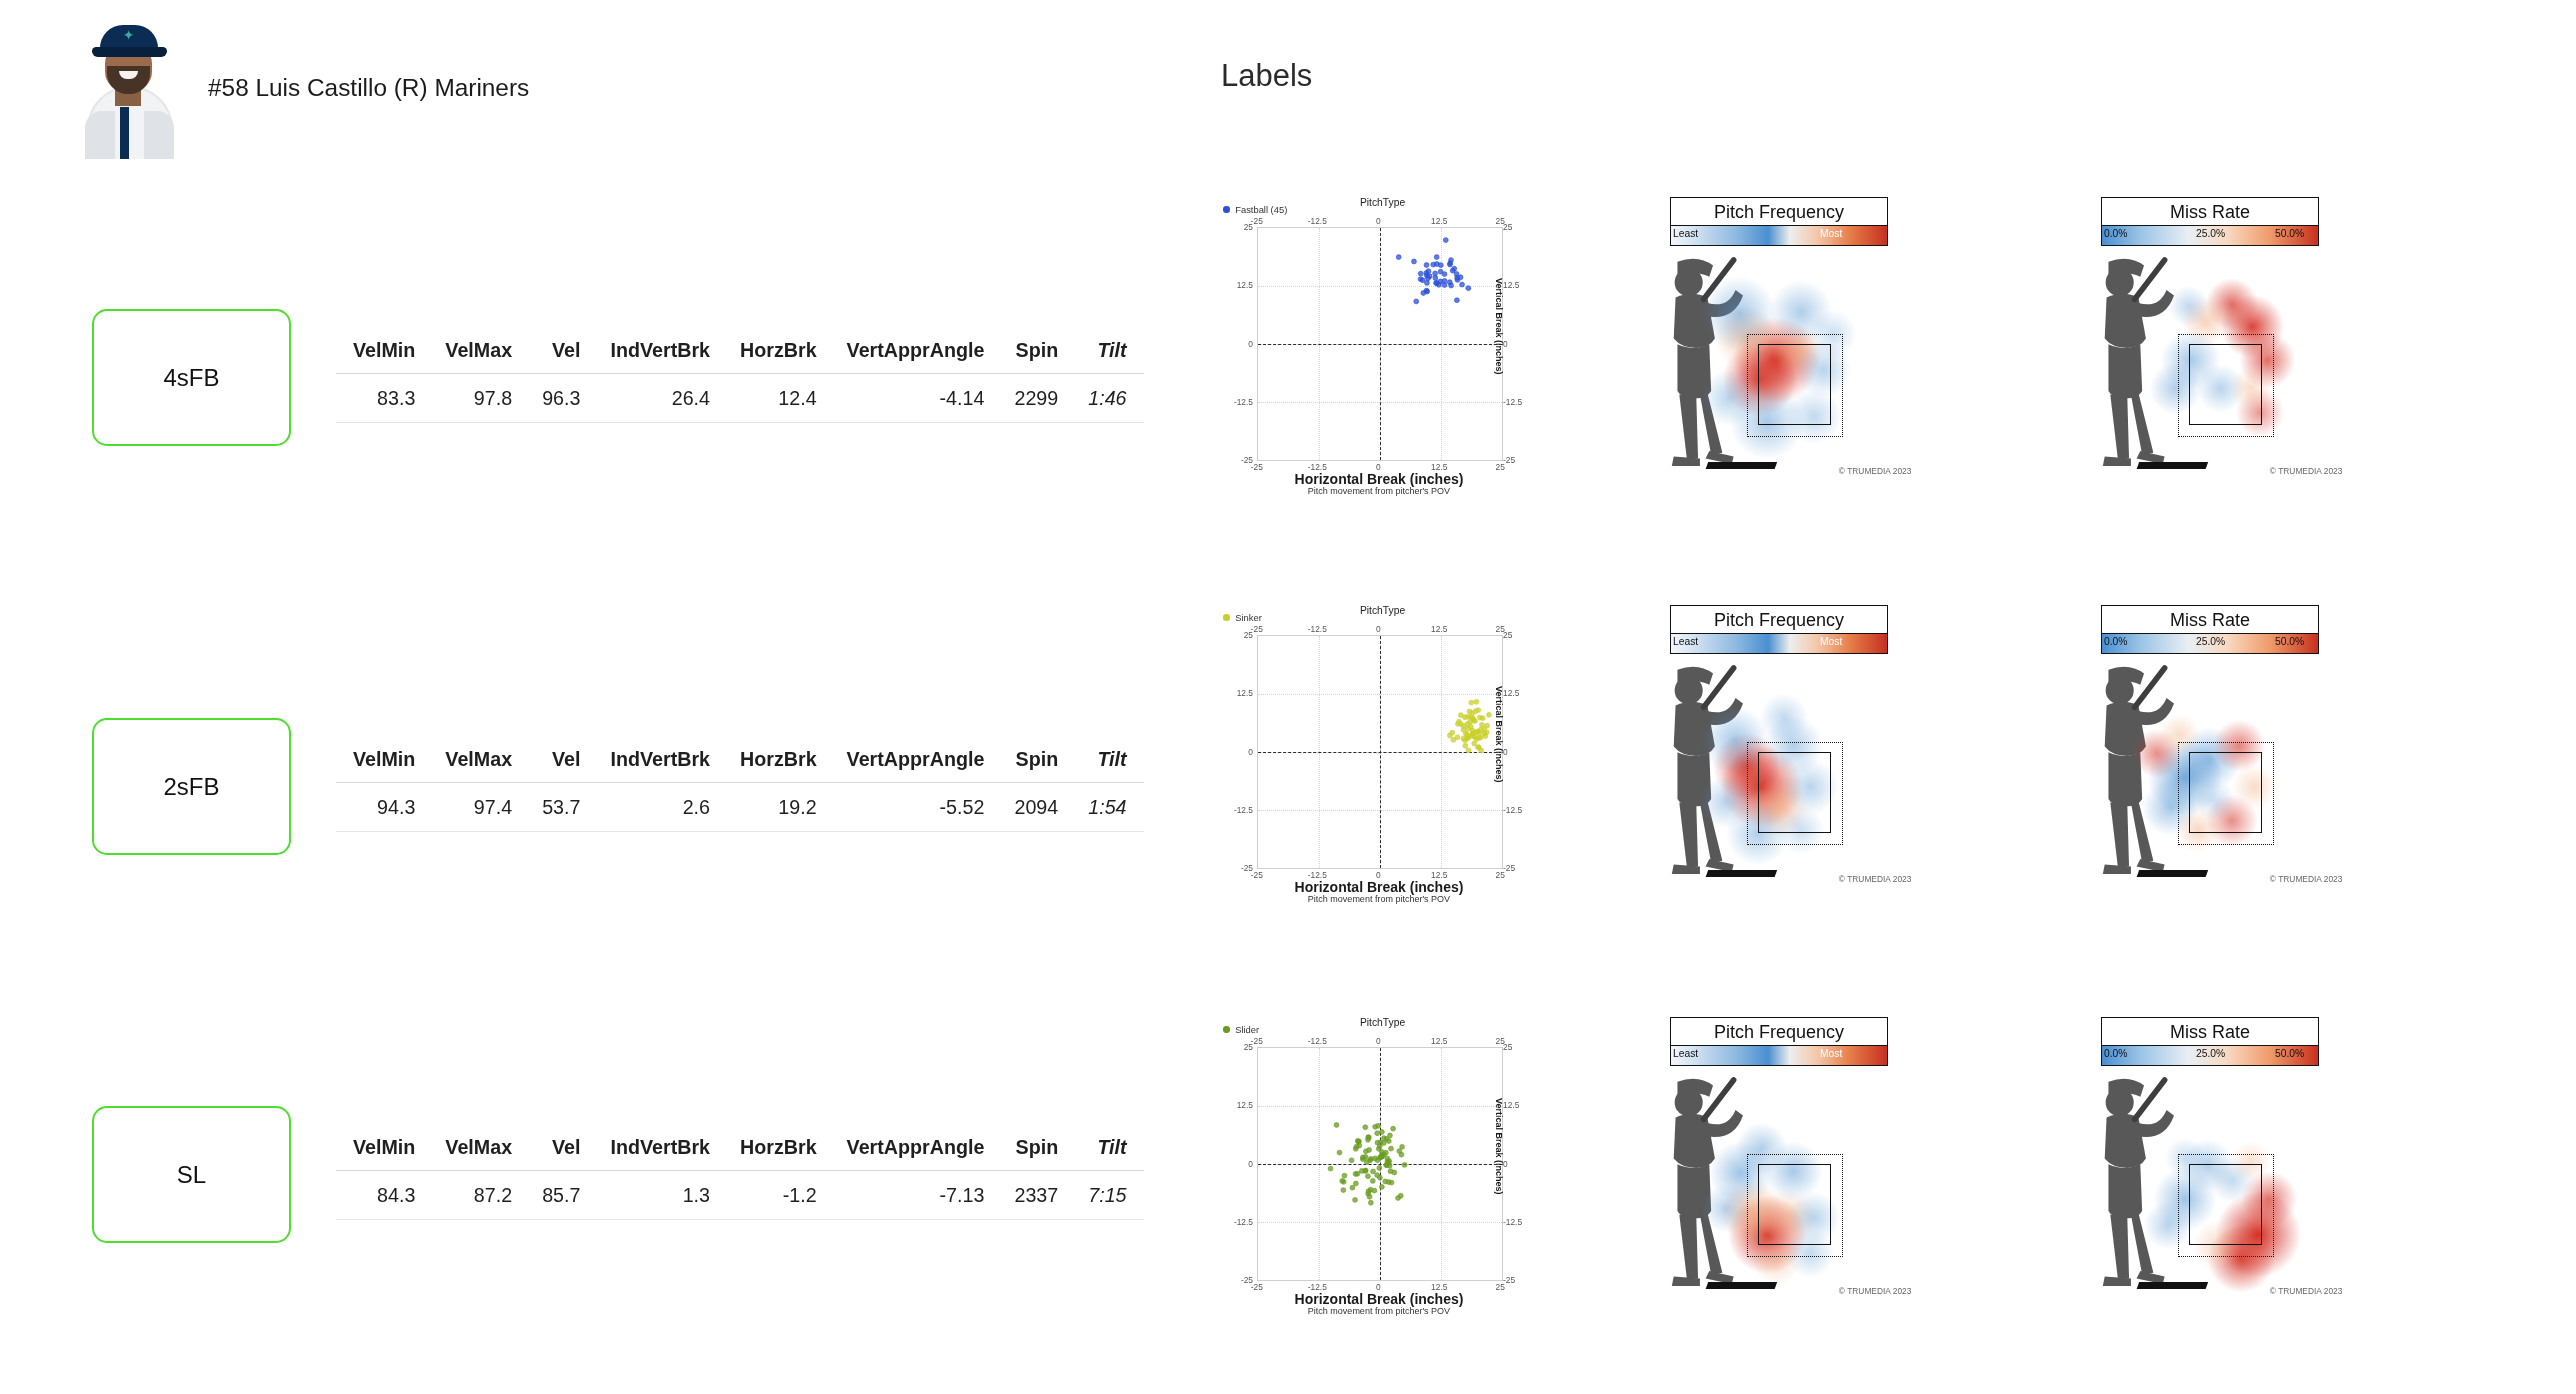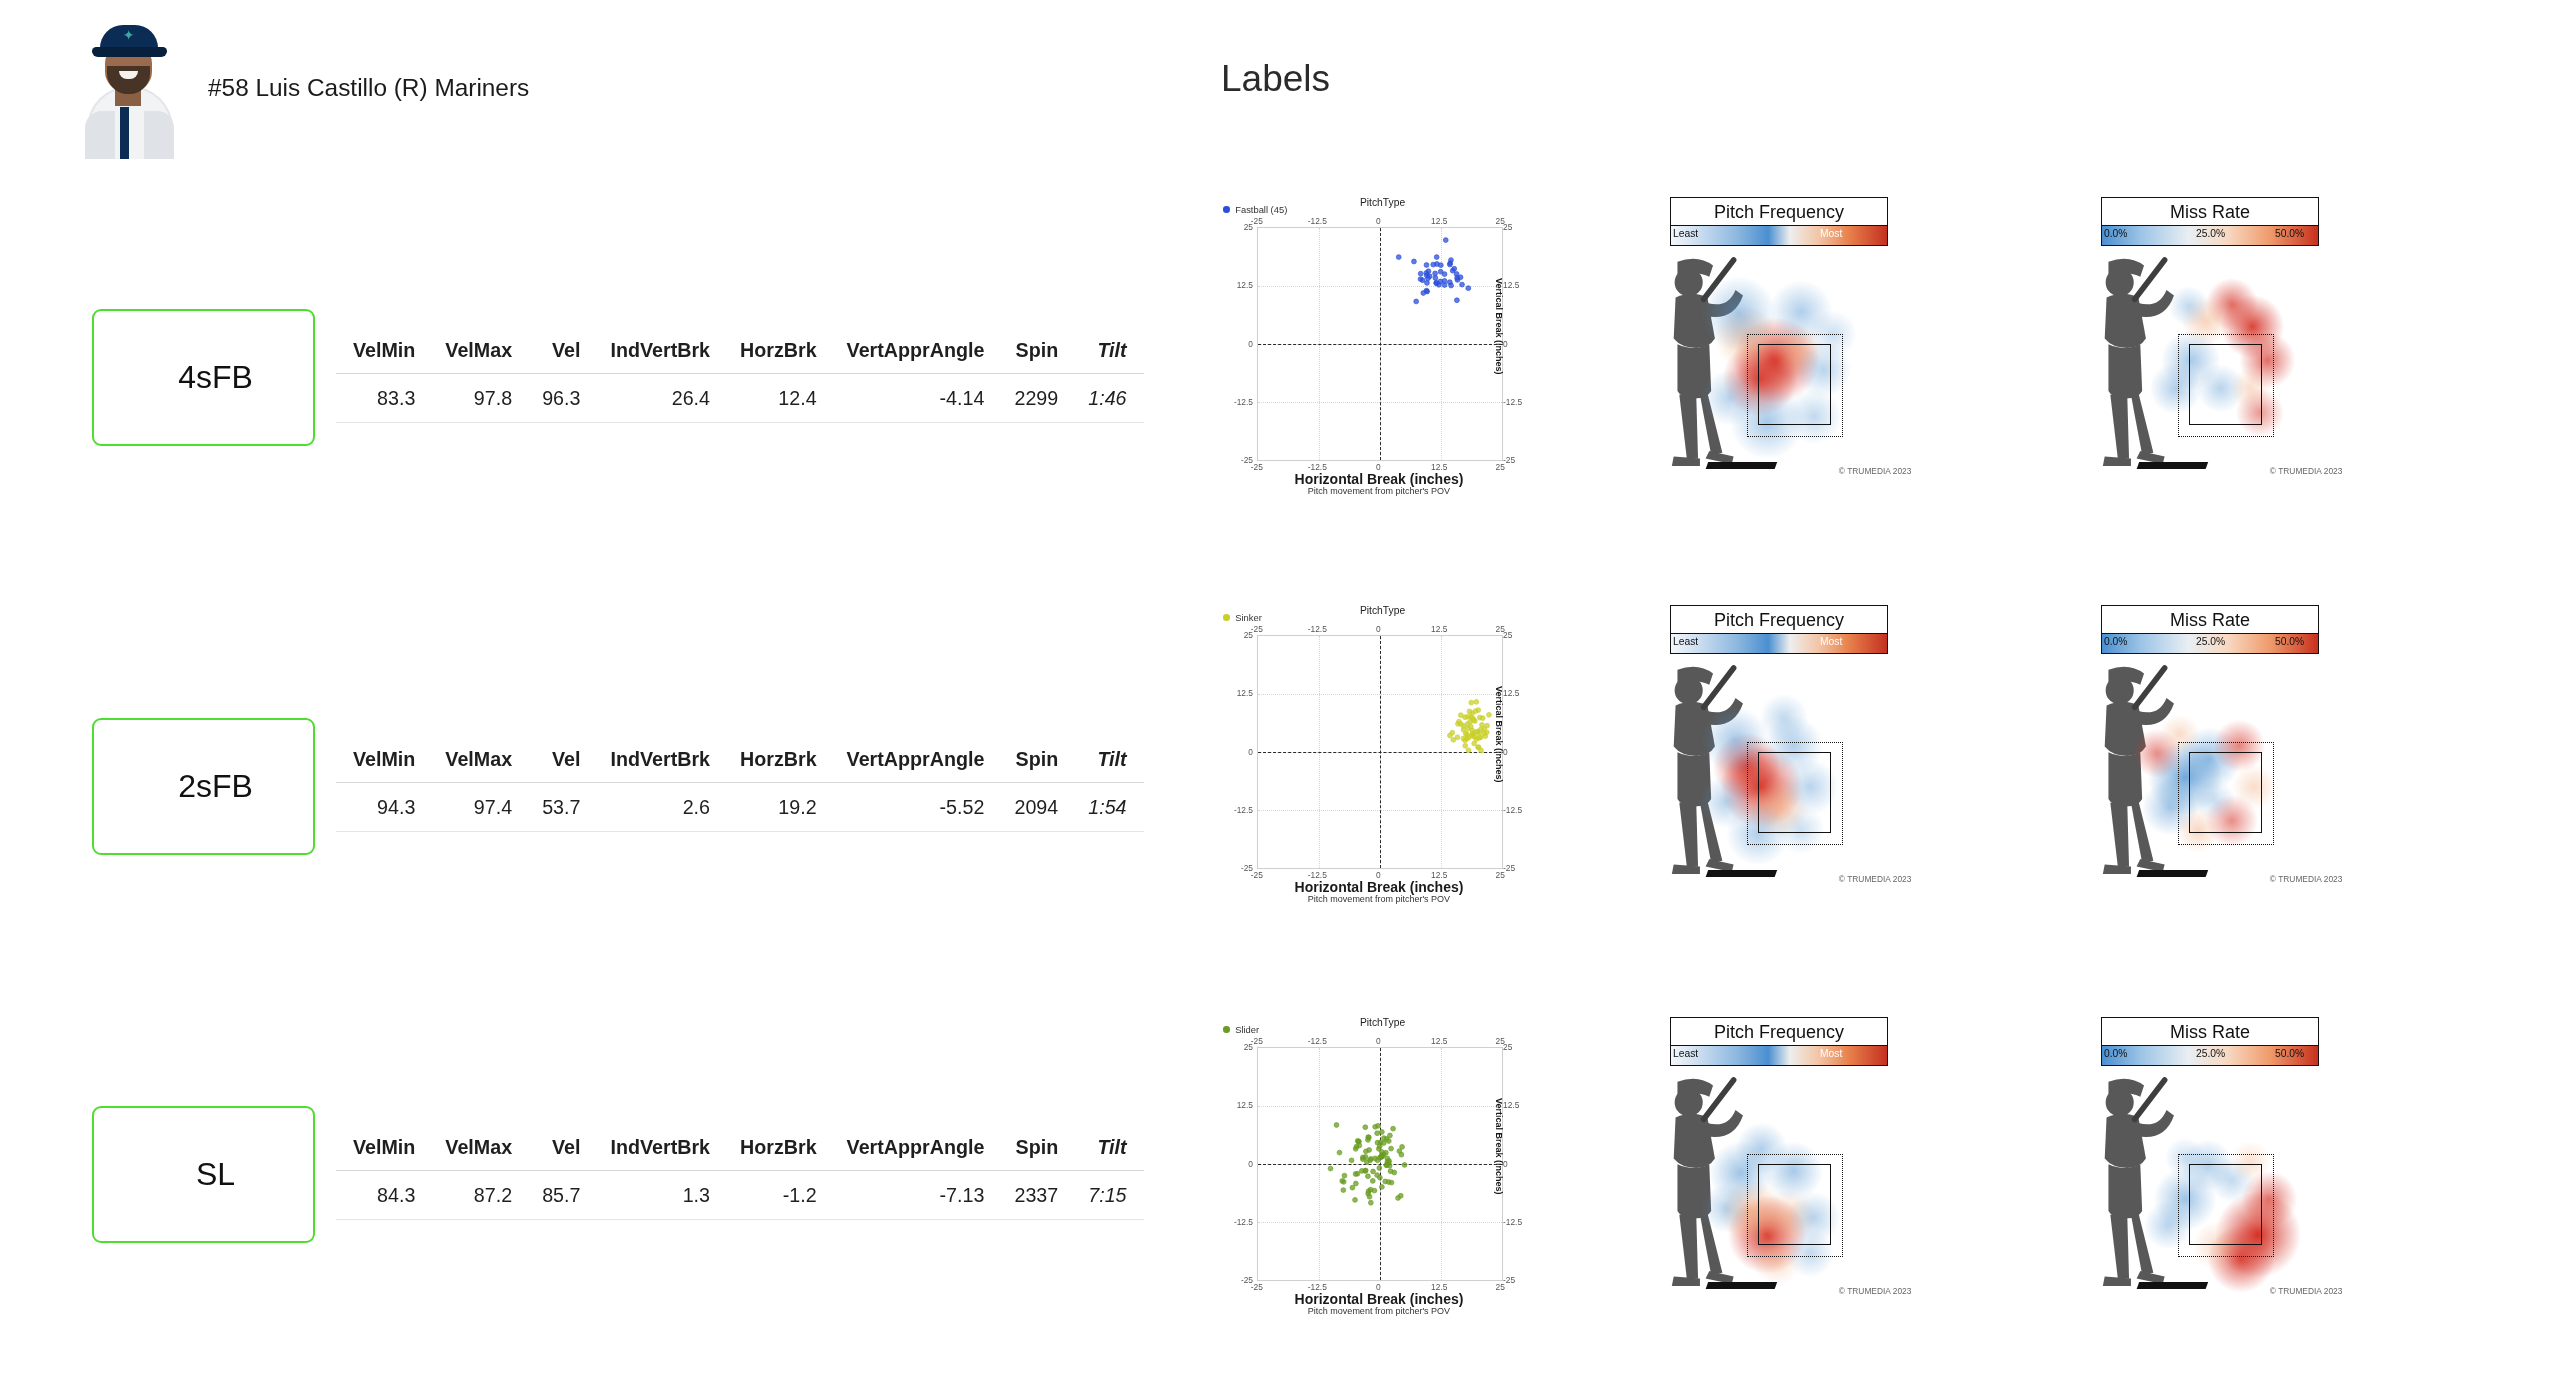--- a/index.html
+++ b/index.html
@@ -90,45 +90,44 @@
     margin-left: 28px;
     font-size: 24.4px;
     color: #1b1b1b;
   }
 
   
   .labels-title {
     position: absolute;
     left: 1221px;
     top: 58px;
-    font-size: 37px;
+    font-size: 31px;
     color: #2b2b2b;
   }
 
   
   .pitch-row { position: absolute; left: 0; width: 1181px; }
   .pitch-row.r0 { top: 309px; }
   .pitch-row.r1 { top: 718px; }
   .pitch-row.r2 { top: 1106px; }
 
   .pitch-chip {
     position: absolute;
     left: 92px;
     top: 0;
     width: 195px;
     height: 133px;
     border: 2.8px solid #4fdd30;
-    border-radius: 9px;
+    border-radius: 15px;
     display: flex;
     align-items: center;
     justify-content: center;
-    font-size: 32px;
+    font-size: 24px;
     color: #111;
     background: #fff;
-    padding-left: 24px;
   }
 
   table.metrics {
     position: absolute;
     left: 336px;
     top: 19px;
     border-collapse: collapse;
     font-size: 19.7px;
     width: 793px;
   }

